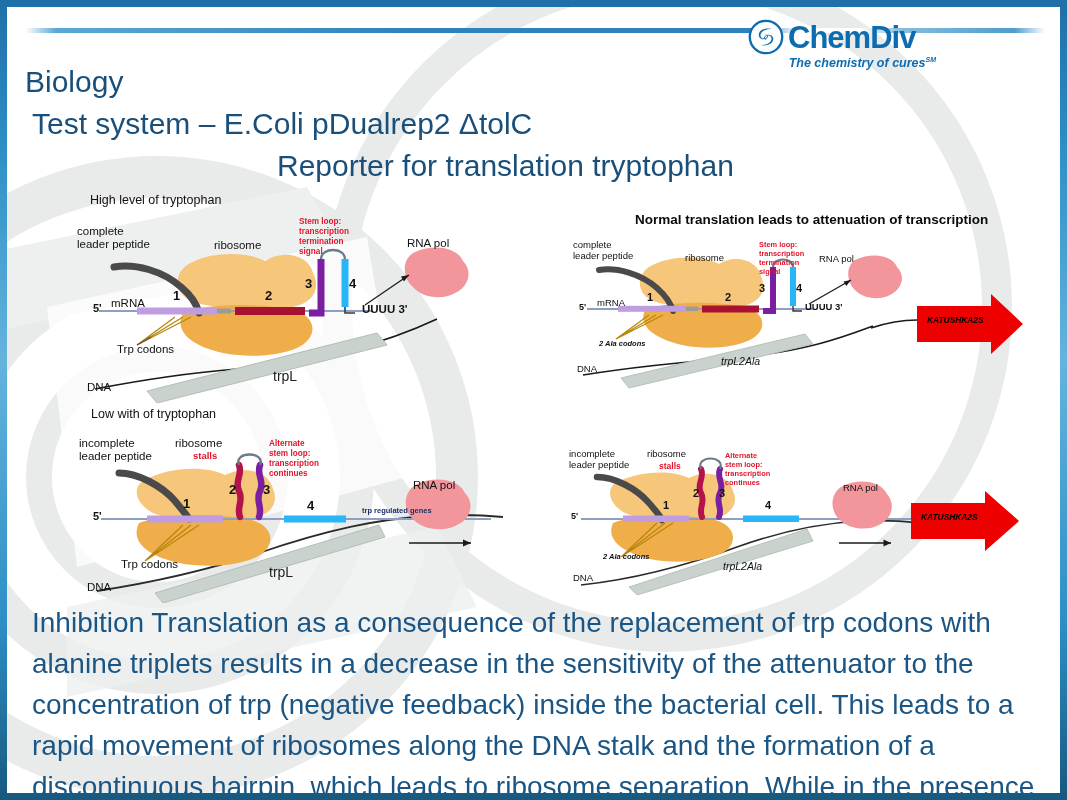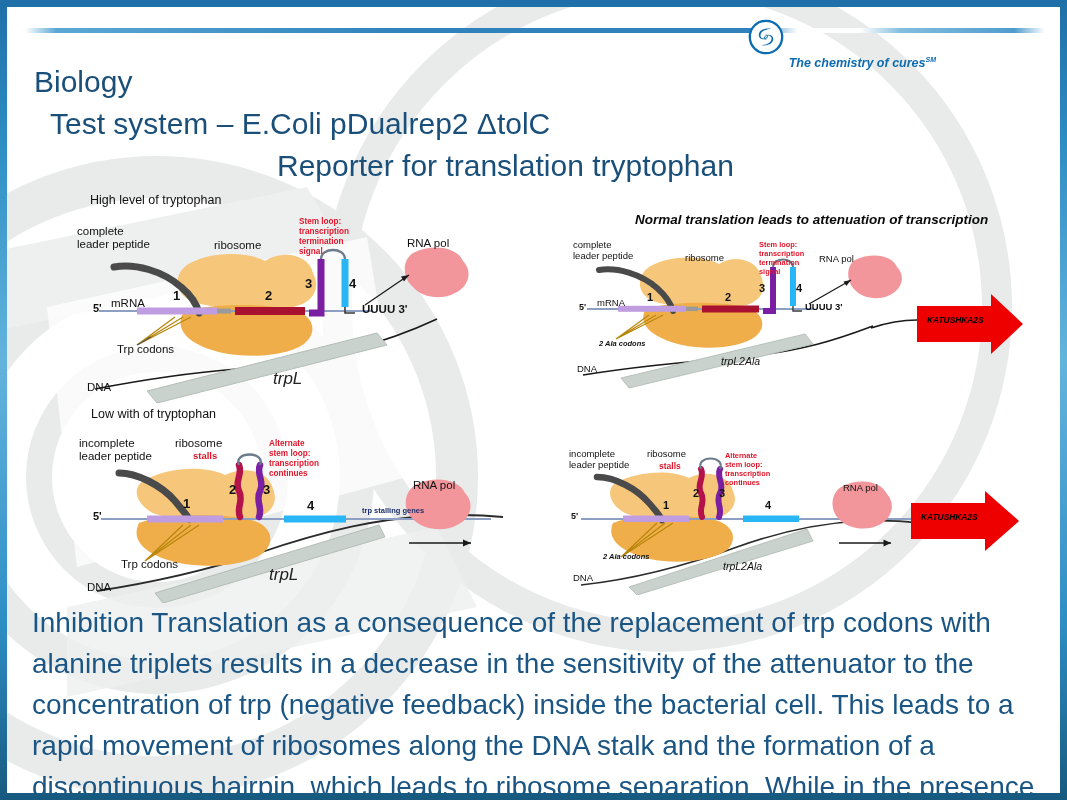--- a/index.html
+++ b/index.html
@@ -41,39 +41,39 @@
     letter-spacing:0px;
   }
   #logo-tag sup { font-size:7px; vertical-align:super; }
 
   
   .title {
     position:absolute; color:#1a4f7a;
     font-size:30px; font-weight:normal; white-space:nowrap;
     font-family:"Liberation Sans", sans-serif;
   }
-  #title-1 { left:27px; top:58px;text-align:right; }
-  #title-2 { left:43px; top:100px; }
+  #title-1 { left:18px; top:58px;text-align:right; }
+  #title-2 { left:25px; top:100px; }
   #title-3 { left:270px; top:142px; }
 
   
   .panel { position:absolute; }
   .dlabel {
     position:absolute; font-family:"Liberation Sans", sans-serif;
     color:#111; white-space:nowrap; line-height:1.12;
   }
   .hdr-bold { font-weight:normal; font-size:12.5px; color:#101010; }
-  .hdr-ital { font-style:italic; font-weight:bold; font-size:13.5px; color:#0a0a0a; }
+  .hdr-ital { font-weight:bold; font-size:13.5px; color:#0a0a0a; }
   .plain { font-size:11.5px; color:#111; }
   .plain-sm { font-size:9.5px; color:#111; }
   .red { color:#e0162b; font-weight:bold; font-size:8.2px; line-height:1.22; }
   .red-b { color:#e0162b; font-weight:bold; font-size:9.5px; }
   .num { font-weight:bold; font-size:13px; color:#111; }
   .num-sm { font-weight:bold; font-size:11px; color:#111; }
-  .ital-g { font-style:italic; font-size:17px; color:#222; }
+  .ital-g { font-size:14px; color:#222; }
   .ital-sm { font-style:italic; font-weight:bold; font-size:7.5px; color:#111; }
   .trpreg { font-weight:bold; font-size:7.5px; color:#1c2f6b; }
 
   
   #body-text {
     position:absolute; left:25px; top:596px; width:1010px;
     color:#1a5584; font-size:28px; line-height:1.46;
     font-family:"Liberation Sans", sans-serif;
   }
 </style>
@@ -108,20 +108,21 @@
 
     <div id="logo">
       <div id="logo-row">
         <svg id="logo-mark" viewBox="0 0 40 40">
           <circle cx="20" cy="20" r="18" fill="#ffffff" stroke="#0d6cb0" stroke-width="2.6"></circle>
           <path d="M26 11 C16 9,10 15,12.5 20 C14.5 24,21 23,22 20 C22.8 17.3,19.5 16.2,18 18.2
                    C19.6 16.9,21.6 17.9,21 19.7 C20.2 22,15.6 22.6,14.2 19.6 C12.4 15.8,17.6 10.6,26 11 Z" fill="#0d6cb0"></path>
           <path d="M14 29 C24 31,30 25,27.5 20 C25.5 16,19 17,18 20 C17.2 22.7,20.5 23.8,22 21.8
                    C20.4 23.1,18.4 22.1,19 20.3 C19.8 18,24.4 17.4,25.8 20.4 C27.6 24.2,22.4 29.4,14 29 Z" fill="#0d6cb0"></path>
         </svg>
+        <div id="logo-word">ChemDiv</div>
       </div>
       <div id="logo-tag"><span>The chemistry of cures</span><sup>SM</sup></div>
     </div>
 
     <div class="title" id="title-1">Biology</div>
     <div class="title" id="title-2">Test system – E.Coli pDualrep2 ΔtolC</div>
     <div class="title" id="title-3">Reporter for translation tryptophan</div>
 
     <div class="panel" id="fig-tl" style="left:70px; top:186px; width:430px; height:210px;">
       <div class="dlabel hdr-bold" style="left:13px; top:0;">High level of tryptophan</div>
@@ -282,21 +283,21 @@
       <div class="dlabel red" style="left:190px; top:36px; white-space:pre-line;">Alternate
 stem loop:
 transcription
 continues</div>
       <div class="dlabel plain" style="left:334px; top:76px;">RNA pol</div>
       <div class="dlabel num-sm" style="left:14px; top:107px;">5'</div>
       <div class="dlabel num" style="left:104px; top:94px;">1</div>
       <div class="dlabel num" style="left:150px; top:80px;">2</div>
       <div class="dlabel num" style="left:184px; top:80px;">3</div>
       <div class="dlabel num" style="left:228px; top:96px;">4</div>
-      <div class="dlabel trpreg" style="left:283px; top:104px;">trp stalling genes</div>
+      <div class="dlabel trpreg" style="left:283px; top:104px;">trp regulated genes</div>
       <div class="dlabel plain" style="left:42px; top:155px;">Trp codons</div>
       <div class="dlabel plain" style="left:8px; top:178px;">DNA</div>
       <div class="dlabel ital-g" style="left:190px; top:162px;">trpL</div>
     </div>
 
     <div class="panel" id="fig-br" style="left:560px; top:398px; width:480px; height:190px;">
 
       <svg viewBox="0 0 480 190" style="position:absolute;left:0;top:0;width:480px;height:190px;">
         <path d="M14 180 C60 175,110 164,170 142 C220 124,258 118,292 116 C320 115,336 116,350 118" stroke="#2b2b2b" stroke-width="1.6" fill="none"></path>
         <polygon points="62,182 240,124 246,136 70,190" fill="#c9d2cc" stroke="#b3bdb6" stroke-width="0.9"></polygon>

